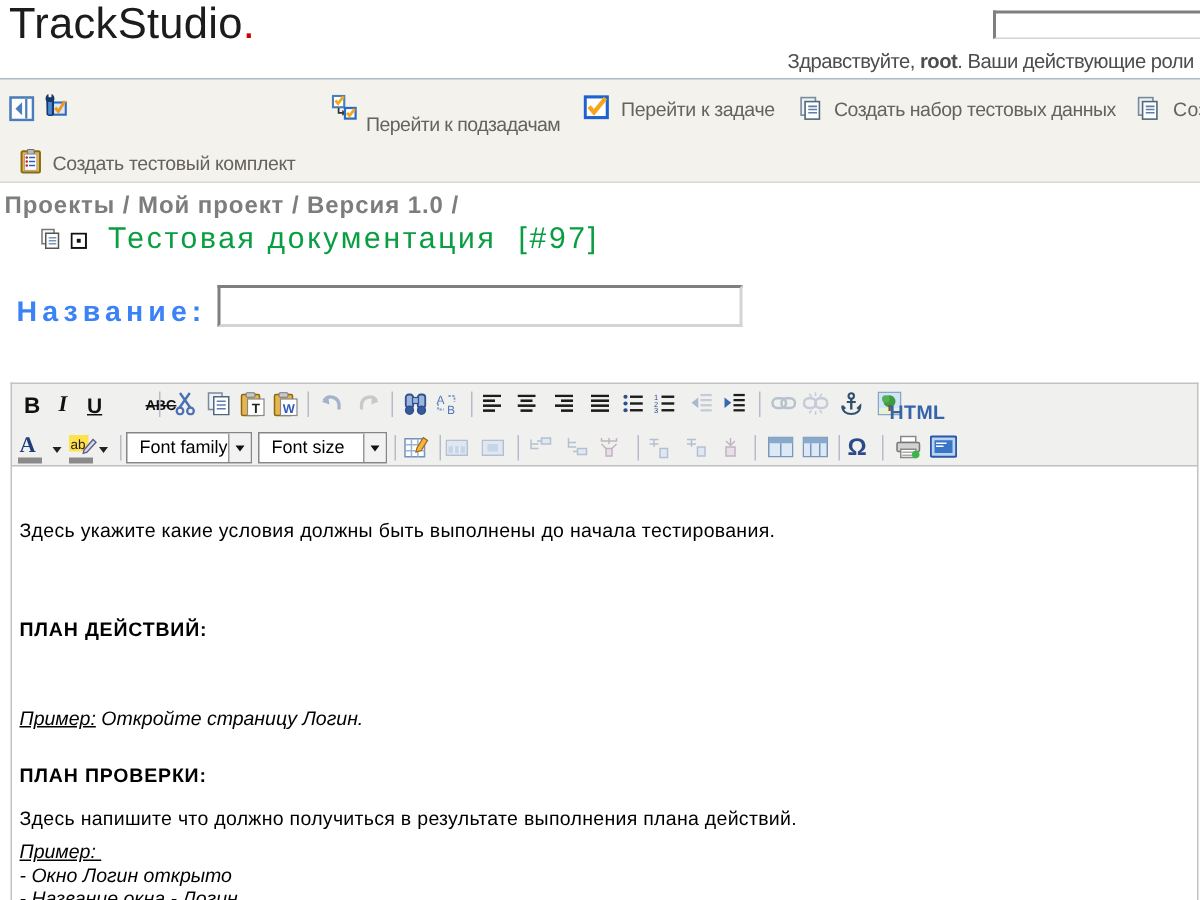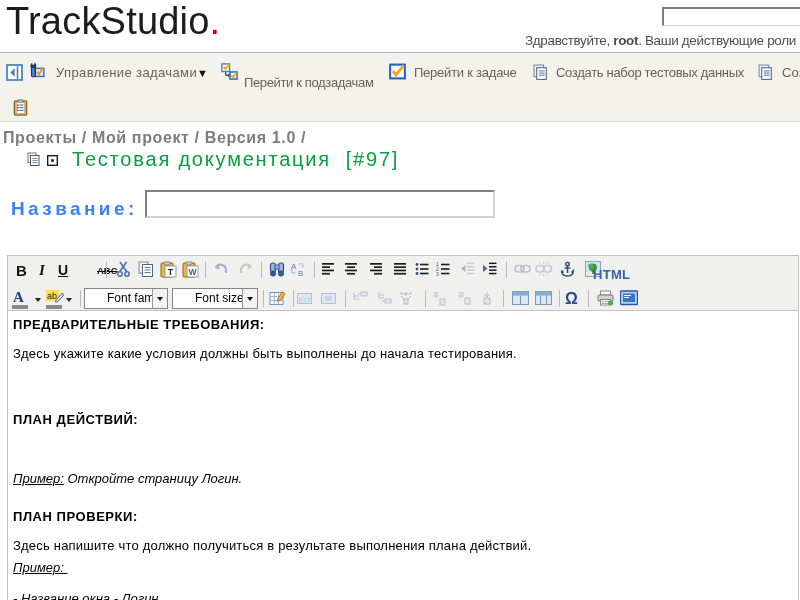--- a/index.html
+++ b/index.html
@@ -1,19 +1,19 @@
 <!DOCTYPE html>
 <html><head>
 <meta charset="utf-8">
 <style>
 * { margin:0; padding:0; box-sizing:border-box; }
 html,body { width:800px; height:600px; overflow:hidden; background:#fff;
   font-family:"Liberation Sans", sans-serif; }
 .abs { position:absolute; }
-#logo { position:absolute; left:6px; top:0px; font-size:38px; color:#1c1c1c; letter-spacing:0.2px;}
+#logo { position:absolute; left:6px; top:0px; font-size:29px; color:#1c1c1c; letter-spacing:0.2px;}
 #logo .dot { color:#cc0000; }
 #searchbox { position:absolute; left:662px; top:7px; width:145px; height:19px;
   border:none; border-top:2px solid #7f7f7f; border-left:2px solid #7f7f7f;
   border-bottom:1px solid #d4d4d4; background:#fff; }
 #greet { position:absolute; top:33px; left:525px; width:380px; font-size:13.5px; color:#4d4d4d; letter-spacing:-0.35px; }
 #navbar { position:absolute; left:0; top:52px; width:800px; height:70px;
   background:#f3f2ed; border-top:1px solid #a9bac9; border-bottom:1px solid #d9d9cf; }
 .navitem { position:absolute; font-size:13px; color:#66625d; letter-spacing:0.2px; white-space:nowrap; }
 .navicon { position:absolute; width:17px; height:17px; }
 #crumb { position:absolute; left:3px; top:129px; font-size:16px; font-weight:bold; color:#7d7d7d; letter-spacing:0.62px;}
@@ -28,42 +28,41 @@
   font-size:13px; color:#000; }
 #content p { position:absolute; left:5px; white-space:nowrap; letter-spacing:0.2px;}
 #content p.b { font-weight:bold; letter-spacing:0.55px;}
 #content p.i { font-style:italic; letter-spacing:0px;}
 .s1 { position:absolute; width:1px; height:17px; background:#b9b9c9; top:5px;}
 .s2 { position:absolute; width:1px; height:17px; background:#b9b9c9; top:34px;}
 .t1 { position:absolute; top:5px; }
 .t2 { position:absolute; top:34px; }
 .tg { position:absolute; font-weight:bold; color:#111; }
 .dar { position:absolute; width:0; height:0; border-left:3.5px solid transparent; border-right:3.5px solid transparent; border-top:4px solid #222; }
-.sel { position:absolute; top:32px; height:21px; background:#fff; border:1px solid #868686; font-size:12px; color:#000; line-height:19px; padding-left:22px; }
+.sel { position:absolute; top:32px; height:21px; background:#fff; border:1px solid #868686; font-size:12px; color:#000; line-height:19px; padding-left:8px; }
 .selbtn { position:absolute; right:0; top:0; width:15px; height:19px; background:#f2f2f2; border-left:1px solid #999; }
 .selbtn:after { content:""; position:absolute; left:4px; top:8px; border-left:3.5px solid transparent; border-right:3.5px solid transparent; border-top:4px solid #111; }
 </style>
 </head>
 <body>
 <div id="logo">TrackStudio<span class="dot">.</span></div>
 <input id="searchbox" style="">
 <div id="greet">Здравствуйте, <b>root</b>. Ваши действующие роли</div>
 <div id="navbar">
   <svg class="navicon" style="left:6px;top:11px;" width="17" height="17" viewBox="0 0 17 17">
     <rect x="1" y="1" width="15" height="15" fill="#fdfdfd" stroke="#4a7db9" stroke-width="1.7"></rect>
     <line x1="11.5" y1="2" x2="11.5" y2="15" stroke="#4a7db9" stroke-width="1.5"></line>
     <path d="M8.7 4.2 L4.3 8.5 L8.7 12.8 Z" fill="#4a7db9"></path>
   </svg>
   <svg class="navicon" style="left:28px;top:8px;" width="21" height="22" viewBox="0 0 21 22">
     <rect x="9" y="9.5" width="11" height="10.5" fill="#d9e6f8" stroke="#2d6ac1" stroke-width="1.8"></rect>
     <path d="M3.2 8.5 C2 6 2.8 3.3 5 2.2 L5.2 5 L7.6 5 L7.8 2.1 C10 3 10.9 5.8 9.8 8.3 L9.8 20 C8 21.5 5 21.5 3.4 20 Z" fill="#16386b"></path>
     <path d="M4.8 9 L4.8 19.5 C5.6 20.2 7.2 20.2 8 19.5 L8 9 Z" fill="#4c8ad2"></path>
     <path d="M11 14 L13.6 17.2 L19.3 8.2" stroke="#f09722" stroke-width="2.6" fill="none"></path>
   </svg>
-  <div class="navitem" style="left:56px; top:12px; letter-spacing:0.38px;">Управление задачами<span style="color:#111;font-size:11px;">▼</span></div>
   <svg class="navicon" style="left:221px;top:10px;" width="18" height="18" viewBox="0 0 18 18">
     <rect x="1" y="1" width="8" height="8" fill="#fff" stroke="#4a7db9" stroke-width="1.5"></rect>
     <path d="M2.8 4.2 L4.6 6.4 L8.6 1.4" stroke="#f4a71d" stroke-width="2" fill="none"></path>
     <path d="M5 9.5 L5 13 L8 13" stroke="#333" stroke-width="1.2" fill="none"></path>
     <path d="M7.6 11 L10.4 13 L7.6 15 Z" fill="#333"></path>
     <rect x="9.5" y="9.5" width="7.5" height="7.5" fill="#fff" stroke="#2d6ac1" stroke-width="1.6"></rect>
     <path d="M11 13 L12.7 15 L16.4 10.2" stroke="#f4a71d" stroke-width="2" fill="none"></path>
   </svg>
   <div class="navitem" style="left:244px; top:12px; letter-spacing:-0.36px;margin-top:10px;">Перейти к подзадачам</div>
   <svg class="navicon" style="left:389px;top:10px;" width="18" height="18" viewBox="0 0 18 18">
@@ -91,20 +90,21 @@
     <rect x="2" y="2" width="13" height="15" rx="1" fill="#e8b64c" stroke="#8a6914" stroke-width="1.4"></rect>
     <rect x="6" y="0.7" width="5" height="3.4" rx="0.8" fill="#b8b8b8" stroke="#6e6e6e" stroke-width="0.8"></rect>
     <rect x="4.2" y="4" width="8.6" height="11.4" fill="#fff" stroke="#999" stroke-width="0.6"></rect>
     <circle cx="5.7" cy="6.4" r="0.9" fill="#cc2222"></circle>
     <circle cx="5.7" cy="9.2" r="0.9" fill="#cc2222"></circle>
     <circle cx="5.7" cy="12" r="0.9" fill="#cc2222"></circle>
     <line x1="7.3" y1="6.4" x2="11.6" y2="6.4" stroke="#2d5bb8" stroke-width="1.1"></line>
     <line x1="7.3" y1="9.2" x2="11.6" y2="9.2" stroke="#2d5bb8" stroke-width="1.1"></line>
     <line x1="7.3" y1="12" x2="11.6" y2="12" stroke="#2d5bb8" stroke-width="1.1"></line>
   </svg>
+  <div class="navitem" style="left:35px; top:48px; letter-spacing:-0.26px;">Создать тестовый комплект</div>
 </div>
 <div id="crumb">Проекты / Мой проект / Версия 1.0 /</div>
 <svg class="abs" style="left:27px;top:152px;" width="14" height="14" viewBox="0 0 14 14">
   <rect x="1" y="1" width="8" height="9.5" fill="#fafafa" stroke="#777"></rect>
   <rect x="3.5" y="3.5" width="8.5" height="10" fill="#fff" stroke="#555"></rect>
   <line x1="5.5" y1="6.5" x2="10.5" y2="6.5" stroke="#7b93b5"></line>
   <line x1="5.5" y1="8.5" x2="10.5" y2="8.5" stroke="#7b93b5"></line>
   <line x1="5.5" y1="10.5" x2="10.5" y2="10.5" stroke="#7b93b5"></line>
 </svg>
 <svg class="abs" style="left:47px;top:155px;" width="11" height="11" viewBox="0 0 11 11">
@@ -360,22 +360,22 @@
       <circle cx="13.5" cy="13" r="2.5" fill="#39b54a"></circle>
     </svg>
     <svg class="t2" style="left:612px;" width="18" height="16" viewBox="0 0 18 16">
       <rect x="0.5" y="1" width="17" height="13.5" rx="1" fill="#b8d4f0" stroke="#2a57a8" stroke-width="1.4"></rect>
       <rect x="3" y="3.5" width="12" height="8.5" fill="#3a76c8"></rect>
       <line x1="4" y1="5.5" x2="11" y2="5.5" stroke="#fff"></line>
         <line x1="4" y1="7.5" x2="9" y2="7.5" stroke="#fff"></line>
     </svg>
   </div>
   <div id="content">
-    <p class="b" style="top:5px;">ПРЕДВАРИТЕЛЬНЫЕ ТРЕБОВАНИЯ:</p>
     <p style="top:34px;">Здесь укажите какие условия должны быть выполнены до начала тестирования.</p>
     <p class="b" style="top:100px;">ПЛАН ДЕЙСТВИЙ:</p>
     <p class="i" style="top:159px;"><u>Пример:</u> Откройте страницу Логин.</p>
     <p class="b" style="top:197px;">ПЛАН ПРОВЕРКИ:</p>
     <p style="top:226px;">Здесь напишите что должно получиться в результате выполнения плана действий.</p>
     <p class="i" style="top:248px;"><u>Пример:&nbsp;</u></p>
+    <p class="i" style="top:264px;">- Окно Логин открыто</p>
     <p class="i" style="top:279px;">- Название окна - Логин</p>
   </div>
 </div>
 
 </body></html>

